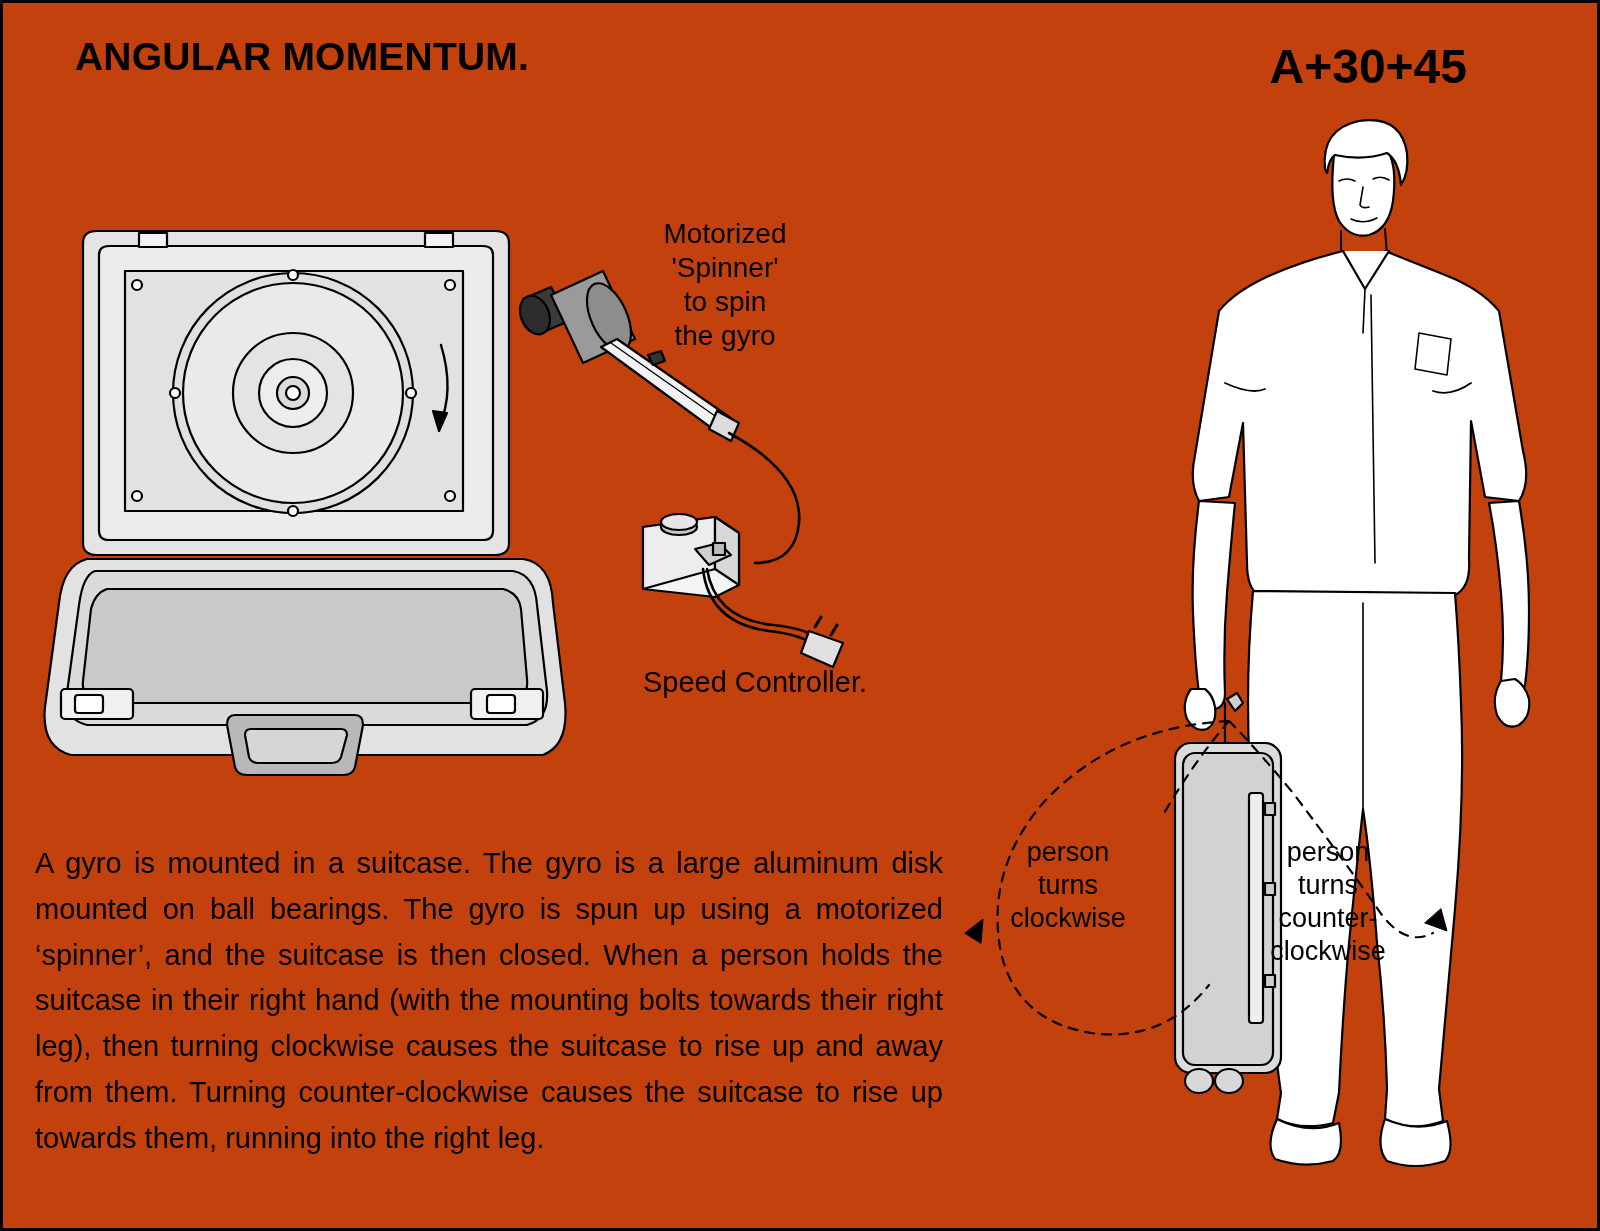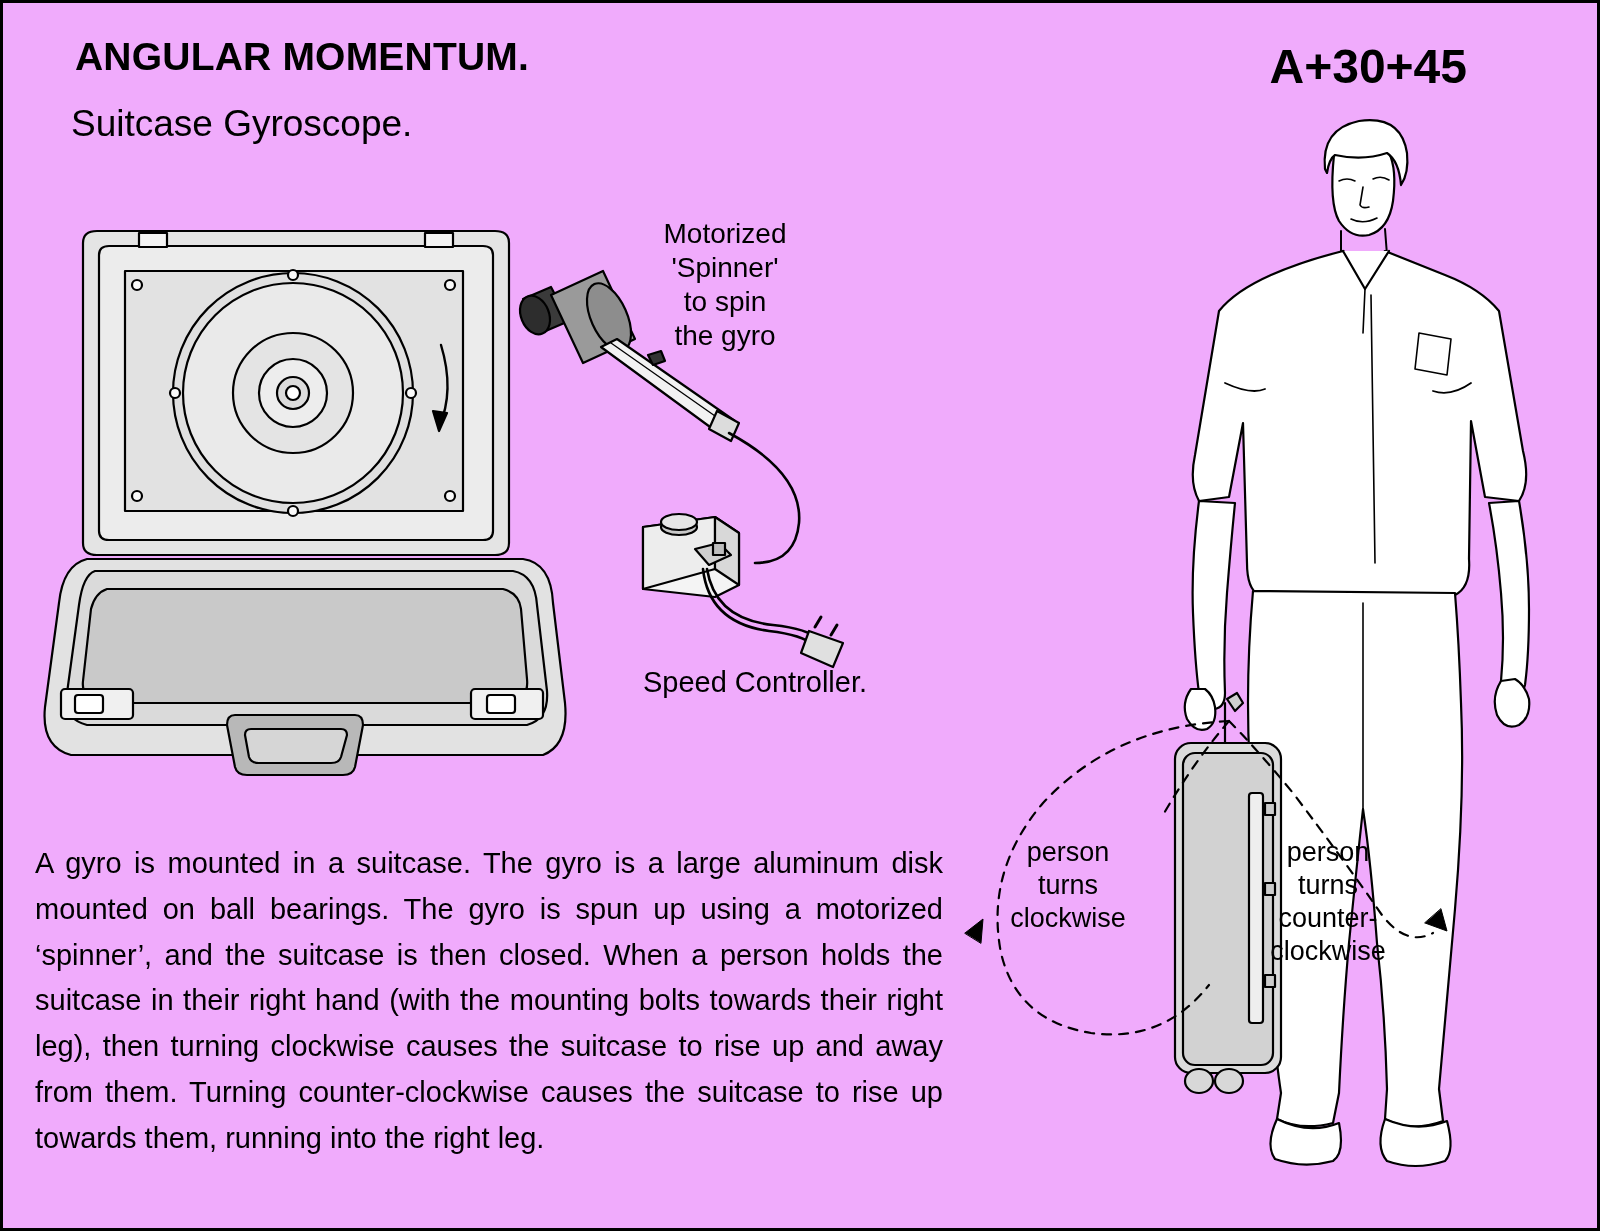--- a/index.html
+++ b/index.html
@@ -7,21 +7,21 @@
     padding: 0;
     background: #ffffff;
   }
   body {
     font-family: "Liberation Sans", sans-serif;
   }
   #page {
     position: relative;
     width: 1600px;
     height: 1231px;
-    background: #f0abfc;
+    background: #c2410c;
     border: 3px solid #000000;
     box-sizing: border-box;
     overflow: hidden;
   }
   .title {
     position: absolute;
     left: 72px;
     top: 32px;
     font-size: 39px;
     font-weight: bold;
@@ -92,21 +92,20 @@
     height: 1231px;
     pointer-events: none;
   }
 </style>
 </head>
 <body>
 
 <div id="page">
 
   <div class="title">ANGULAR MOMENTUM.</div>
-  <div class="subtitle">Suitcase Gyroscope.</div>
   <div class="code">A+30+45</div>
 
   <svg class="art" viewBox="0 0 1600 1231">
     <g fill="none" stroke="#000" stroke-width="2.2" stroke-linejoin="round" stroke-linecap="round">
 
       <g>
 
         <path d="M80 240 Q80 228 94 228 L492 228 Q506 228 506 240 L506 540 Q506 552 492 552 L94 552 Q80 552 80 540 Z" fill="#e4e4e4" stroke="#000"></path>
         <path d="M96 252 Q96 243 106 243 L480 243 Q490 243 490 252 L490 528 Q490 537 480 537 L106 537 Q96 537 96 528 Z" fill="#ececec"></path>
 

